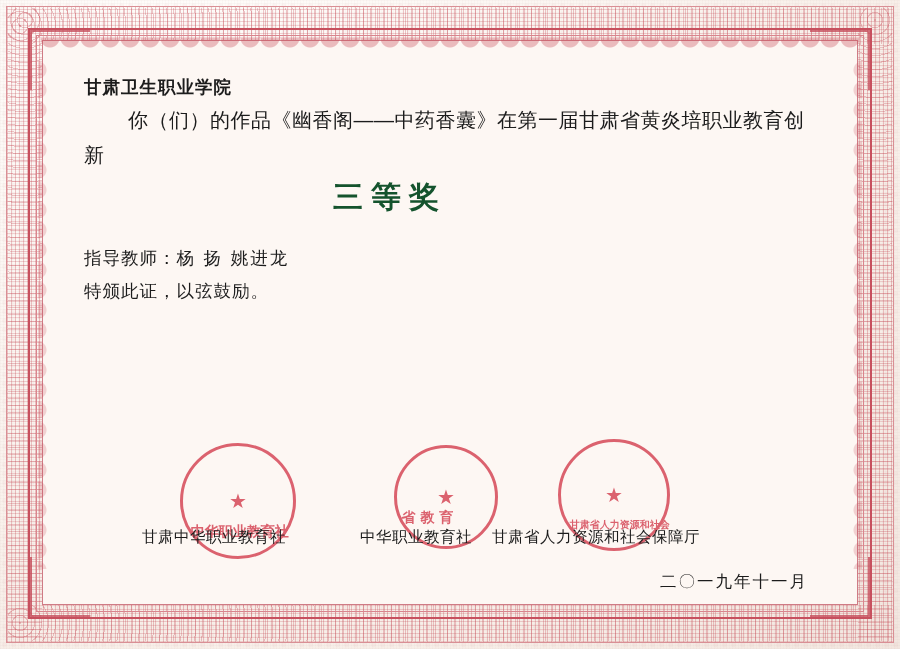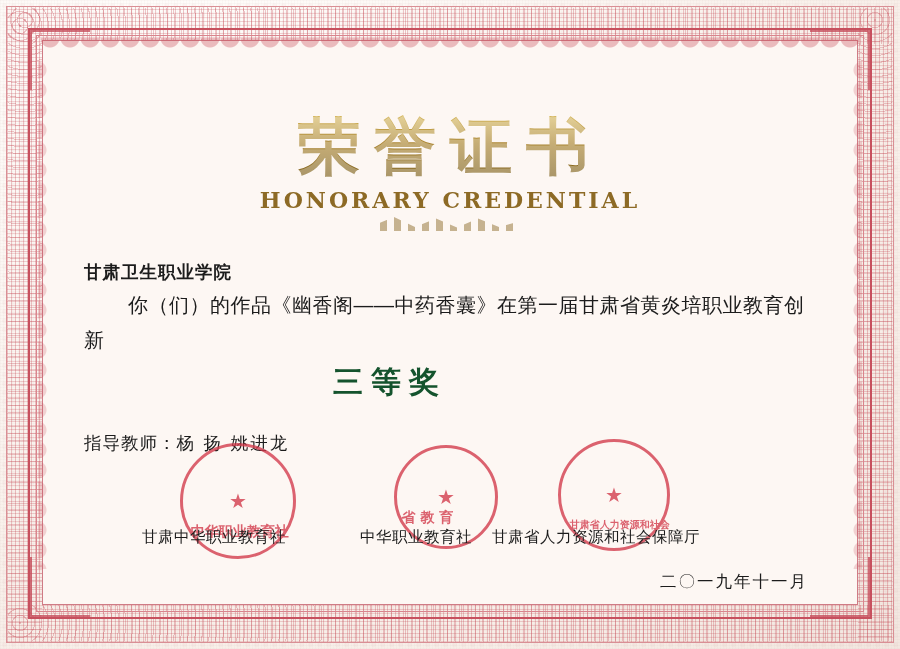--- a/index.html
+++ b/index.html
@@ -294,37 +294,33 @@
   <div class="scallop-top"></div>
   <div class="scallop-side-l"></div>
   <div class="scallop-side-r"></div>
   <div class="corner tl"></div>
   <div class="corner tr"></div>
   <div class="corner bl"></div>
   <div class="corner br"></div>
 
   <div class="content">
 
-    <div class="title-block">
-      <div class="title-cn">荣誉证书</div>
-      <div class="title-en">HONORARY  CREDENTIAL</div>
-      <div class="title-flourish"></div>
-    </div>
 
     <div class="body-text">
       <div class="recipient-org">甘肃卫生职业学院</div>
       <div class="para indent">你（们）的作品《幽香阁——中药香囊》在第一届甘肃省黄炎培职业教育创新</div>
     </div>
 
     <div class="award-line">三等奖</div>
 
     <div class="advisor-block">
       <div>
         <span>指导教师：</span><span class="advisor-names">杨 扬   姚进龙</span>
       </div>
+      <div>特颁此证，以弦鼓励。</div>
     </div>
 
   </div>
 
   <div class="seals">
     <div class="seal" id="seal-1">
       <div class="arc-text">
         <span style="transform: rotate(-115deg) translate(0,-52px) rotate(115deg);">中华职业教育社</span>
       </div>
       <div class="star">★</div>

